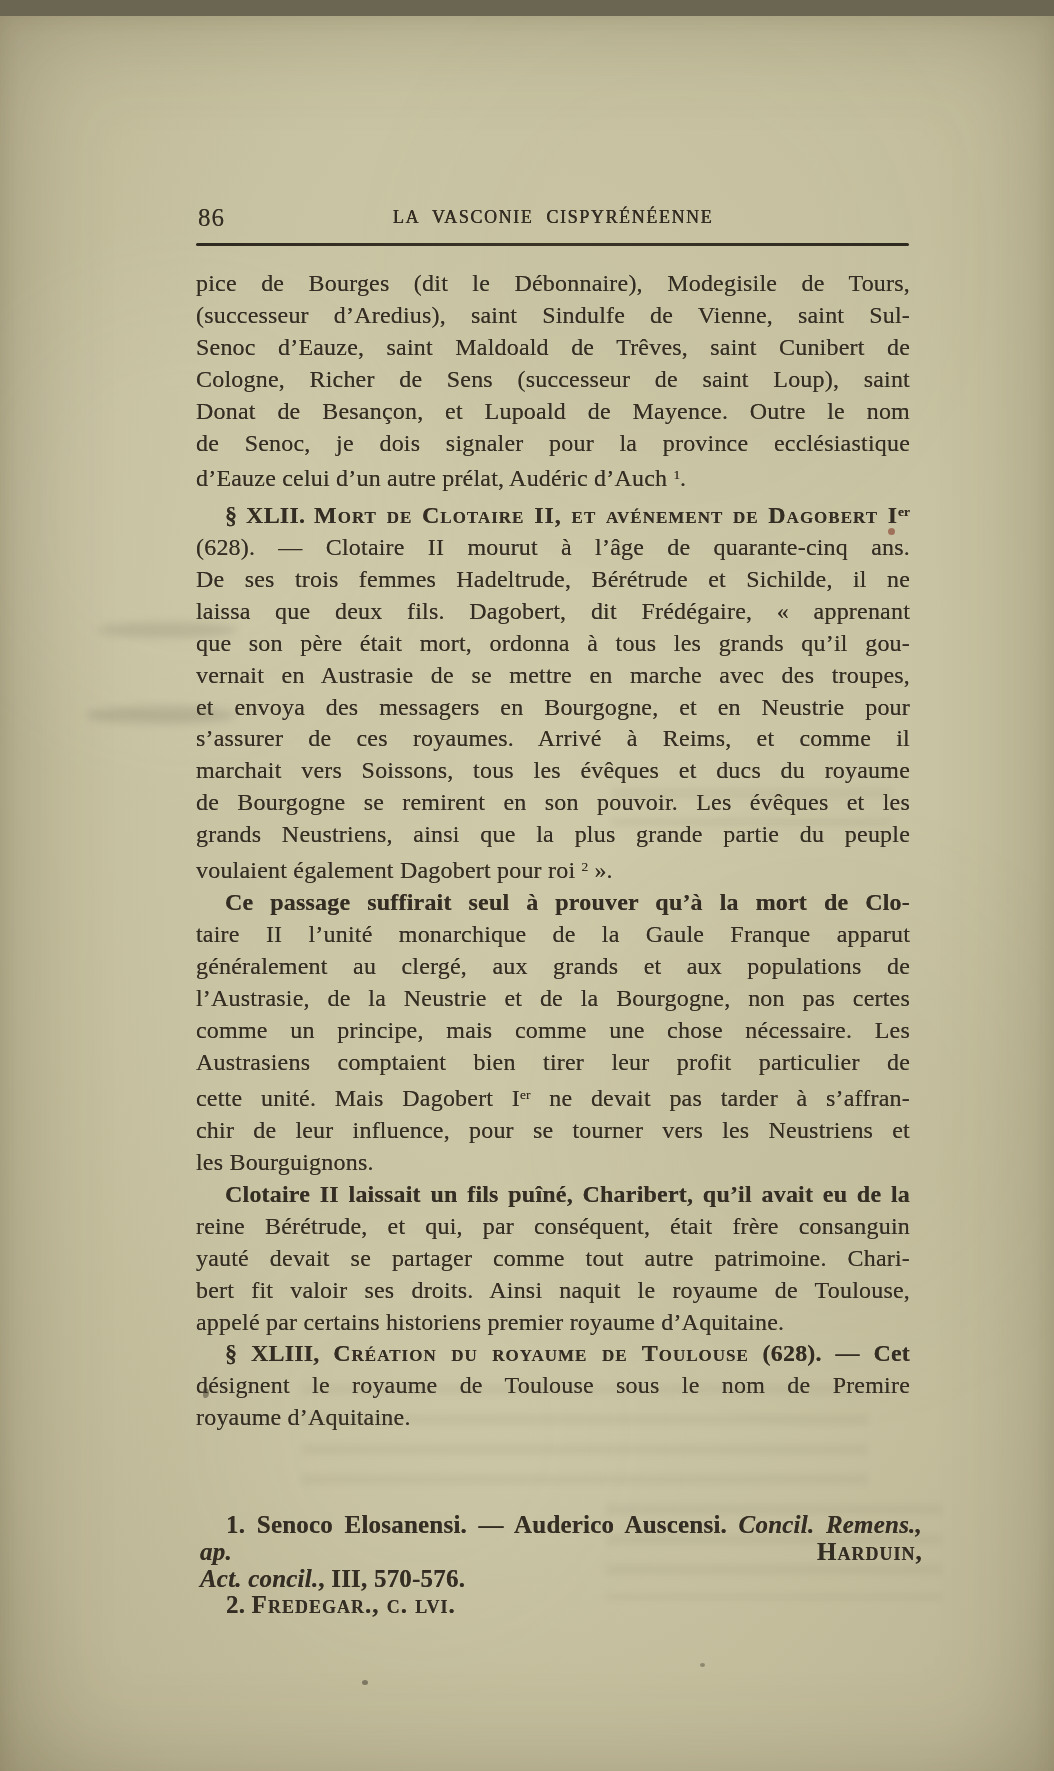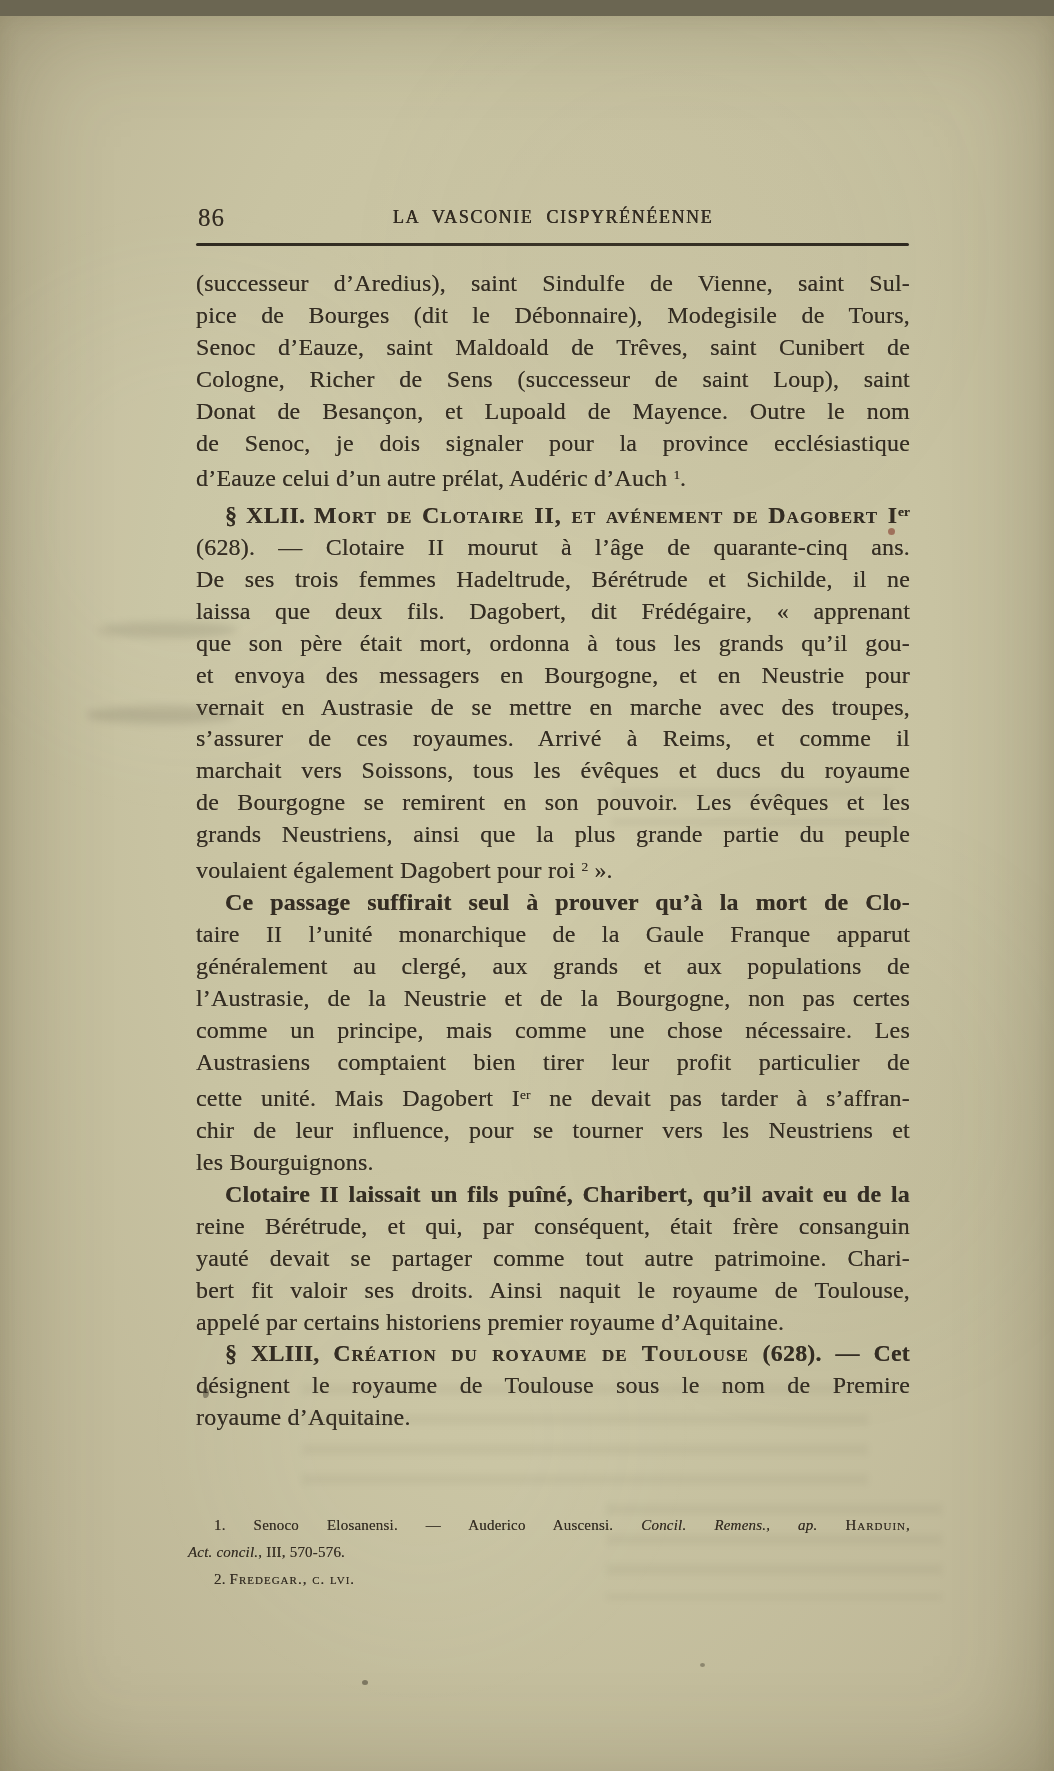--- a/index.html
+++ b/index.html
@@ -43,22 +43,22 @@
   }
   .ln{min-height:31.9px;}
   .j{text-align:justify;text-align-last:justify;}
   .last{text-align:left;}
   .indent{text-indent:29px;font-weight:bold;}
   .sc{font-variant:small-caps;letter-spacing:1px;}
   .sup{font-size:.56em;vertical-align:.55em;letter-spacing:0;}
   .it{font-style:italic;}
 
   .footnotes{
-    position:absolute;top:1496px;left:188px;width:722px;
-    font-size:15px;line-height:26.8px;letter-spacing:.2px;
+    position:absolute;top:1496px;left:200px;width:722px;
+    font-size:25px;line-height:26.8px;letter-spacing:.2px;font-weight:bold;
   }
   .fnline{min-height:26.8px;}
   .fnindent{text-indent:26px;}
   .fnjust{text-align:justify;text-align-last:justify;}
 
   
   .ghost{position:absolute;pointer-events:none;filter:blur(3px);opacity:.10;
     background:repeating-linear-gradient(180deg, rgba(100,95,72,.65) 0 11px, transparent 11px 30px);}
   .ghost-a{left:612px;top:772px;width:280px;height:38px;}
   .ghost-b{left:302px;top:1368px;width:566px;height:104px;}
@@ -80,37 +80,37 @@
   <div class="header">
     <span class="pagenum">86</span>
     <span class="title">LA VASCONIE CISPYRÉNÉENNE</span>
   </div>
 
   <div class="rule"></div>
 
   <div class="bodytext">
 
     <div class="para">
+      <div class="ln j">pice de Bourges (dit le Débonnaire), Modegisile de Tours,</div>
       <div class="ln j">(successeur d’Aredius), saint Sindulfe de Vienne, saint Sul-</div>
-      <div class="ln j">pice de Bourges (dit le Débonnaire), Modegisile de Tours,</div>
       <div class="ln j">Senoc d’Eauze, saint Maldoald de Trêves, saint Cunibert de</div>
       <div class="ln j">Cologne, Richer de Sens (successeur de saint Loup), saint</div>
       <div class="ln j">Donat de Besançon, et Lupoald de Mayence. Outre le nom</div>
       <div class="ln j">de Senoc, je dois signaler pour la province ecclésiastique</div>
       <div class="ln last"><span>d’Eauze celui d’un autre prélat, Audéric d’Auch </span><span class="sup">1</span><span>.</span></div>
     </div>
 
     <div class="para">
       <div class="ln j indent"><span>§ XLII. </span><span class="sc">Mort de Clotaire II, et avénement de Dagobert I</span><span class="sup">er</span></div>
       <div class="ln j">(628). — Clotaire II mourut à l’âge de quarante-cinq ans.</div>
       <div class="ln j">De ses trois femmes Hadeltrude, Bérétrude et Sichilde, il ne</div>
       <div class="ln j">laissa que deux fils. Dagobert, dit Frédégaire, « apprenant</div>
       <div class="ln j">que son père était mort, ordonna à tous les grands qu’il gou-</div>
+      <div class="ln j">vernait en Austrasie de se mettre en marche avec des troupes,</div>
       <div class="ln j">et envoya des messagers en Bourgogne, et en Neustrie pour</div>
-      <div class="ln j">vernait en Austrasie de se mettre en marche avec des troupes,</div>
       <div class="ln j">s’assurer de ces royaumes. Arrivé à Reims, et comme il</div>
       <div class="ln j">marchait vers Soissons, tous les évêques et ducs du royaume</div>
       <div class="ln j">de Bourgogne se remirent en son pouvoir. Les évêques et les</div>
       <div class="ln j">grands Neustriens, ainsi que la plus grande partie du peuple</div>
       <div class="ln last"><span>voulaient également Dagobert pour roi </span><span class="sup">2</span><span> ».</span></div>
     </div>
 
     <div class="para">
       <div class="ln j indent">Ce passage suffirait seul à prouver qu’à la mort de Clo-</div>
       <div class="ln j">taire II l’unité monarchique de la Gaule Franque apparut</div>

